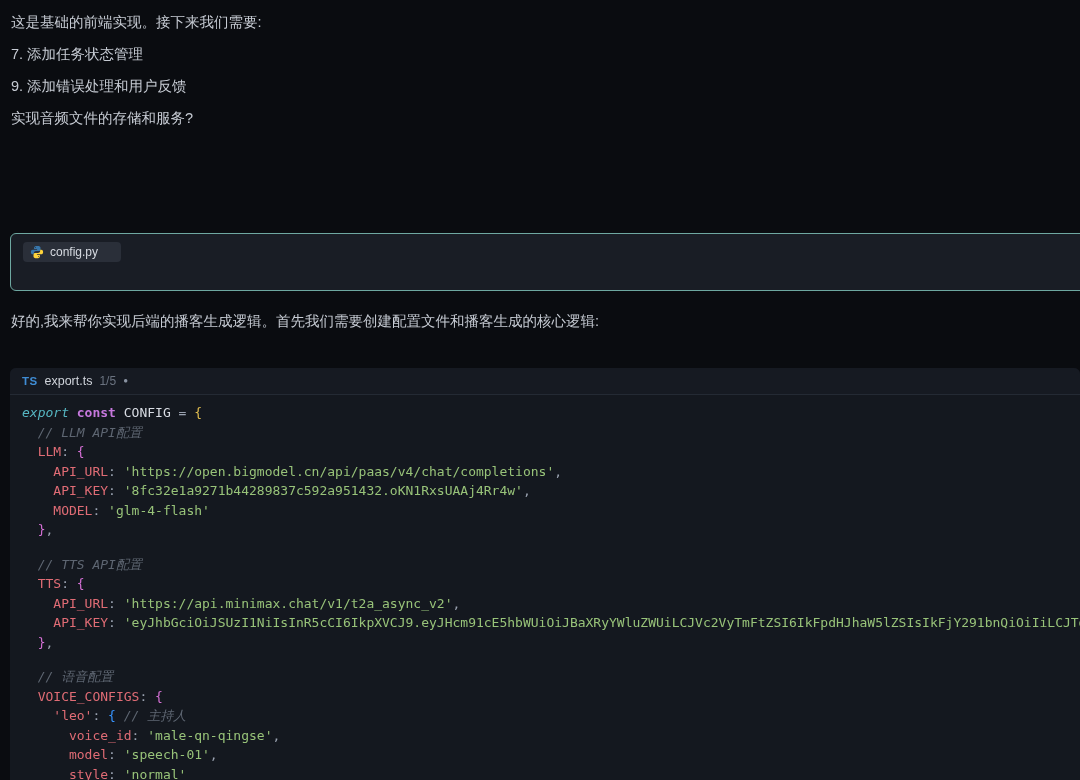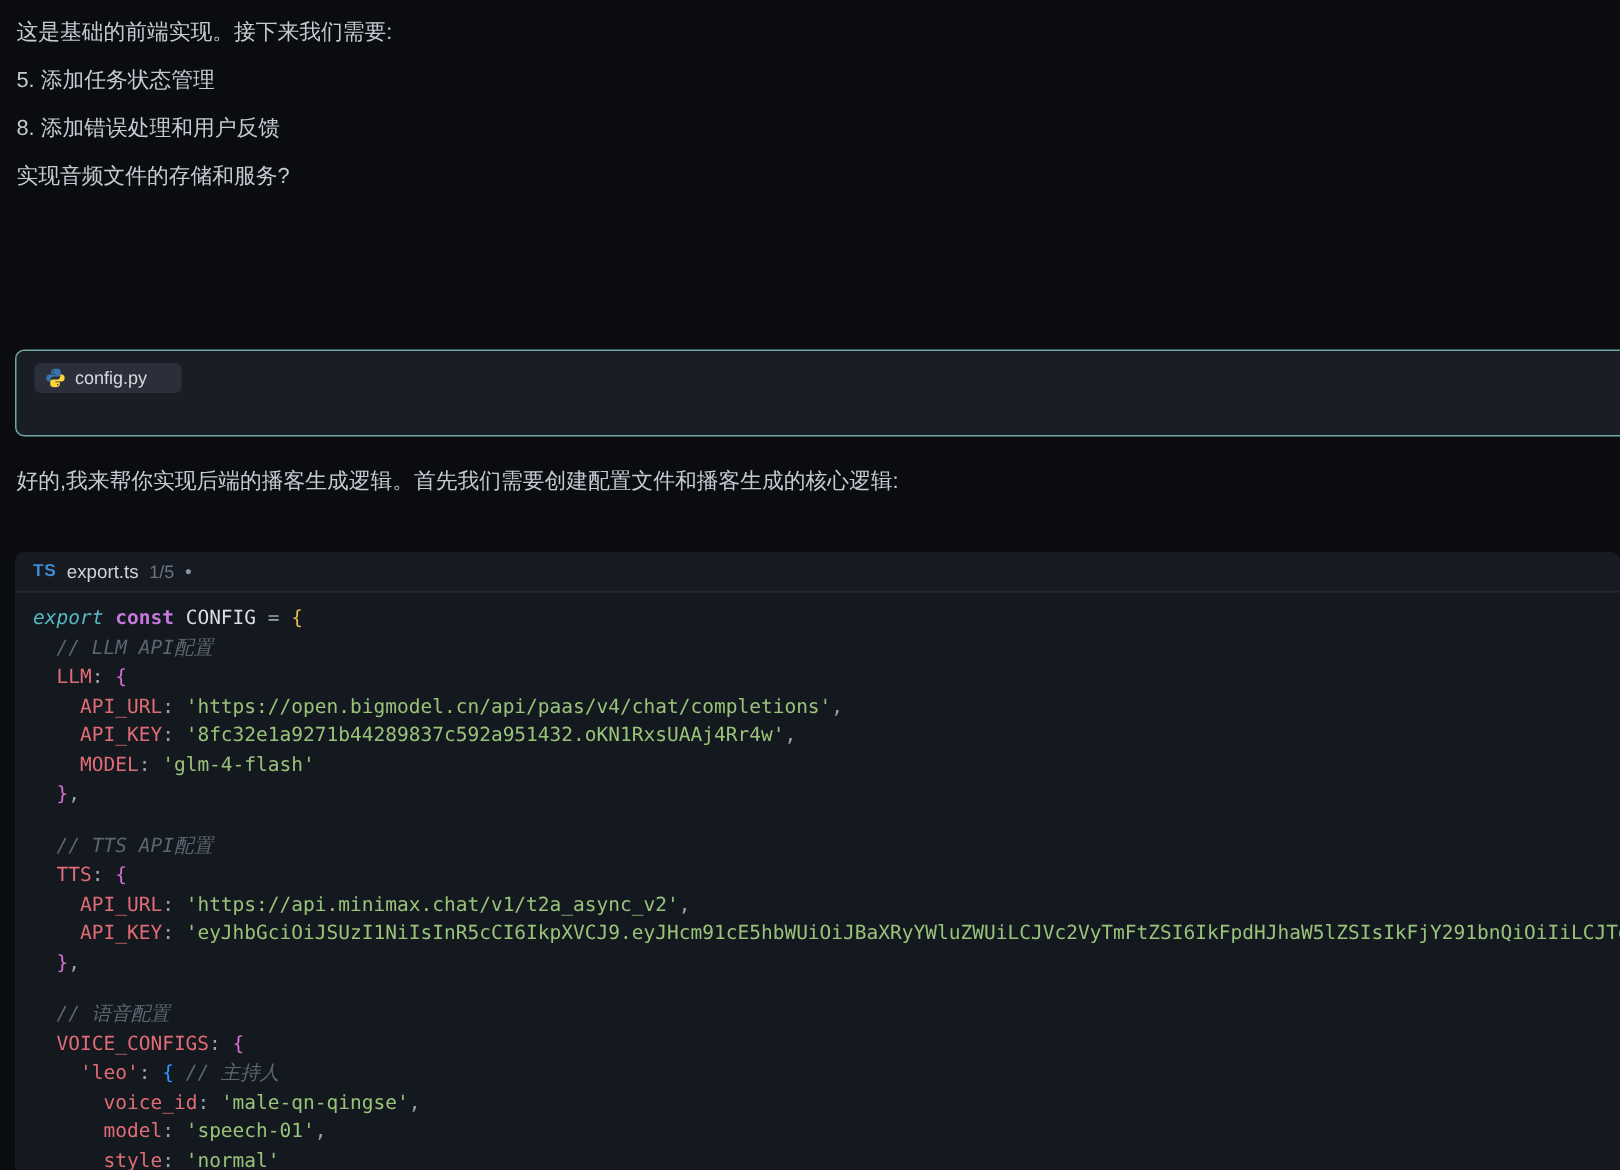--- a/index.html
+++ b/index.html
@@ -58,22 +58,22 @@
   .tok-kwi,.tok-com{font-style:italic}
   .tok-kw{font-weight:bold}
 </style>
 </head>
 <body>
 
 <div class="screen">
 
   <section class="msg1">
     <div class="chat-line">这是基础的前端实现。接下来我们需要:</div>
-    <div class="chat-line">5. 添加任务状态管理</div>
-    <div class="chat-line">8. 添加错误处理和用户反馈</div>
+    <div class="chat-line">7. 添加任务状态管理</div>
+    <div class="chat-line">9. 添加错误处理和用户反馈</div>
     <div class="chat-line">实现音频文件的存储和服务?</div>
   </section>
 
   <section class="quote">
     <div class="chip">
       <span>
         <svg width="14" height="14" viewBox="0 0 16 16">
           <path fill="#3776ab" d="M7.9 1C6.1 1 4.7 1.6 4.7 3v1.7h3.4v.6H3.2C1.9 5.3 1 6.3 1 8s.9 2.7 2.2 2.7h1.2V9.2c0-1.3 1.1-2.3 2.4-2.3h3.3c1 0 1.9-.8 1.9-1.9V3c0-1.4-1.4-2-3.1-2zM6.3 2.3c.3 0 .6.3.6.6s-.3.6-.6.6-.6-.3-.6-.6.3-.6.6-.6z"></path>
           <path fill="#ffd43b" d="M8.1 15c1.8 0 3.2-.6 3.2-2v-1.7H7.9v-.6h4.9c1.3 0 2.2-1 2.2-2.7s-.9-2.7-2.2-2.7h-1.2v1.5c0 1.3-1.1 2.3-2.4 2.3H5.9c-1 0-1.9.8-1.9 1.9V13c0 1.4 1.4 2 3.1 2zm1.6-1.3c-.3 0-.6-.3-.6-.6s.3-.6.6-.6.6.3.6.6-.3.6-.6.6z"></path>
         </svg>

